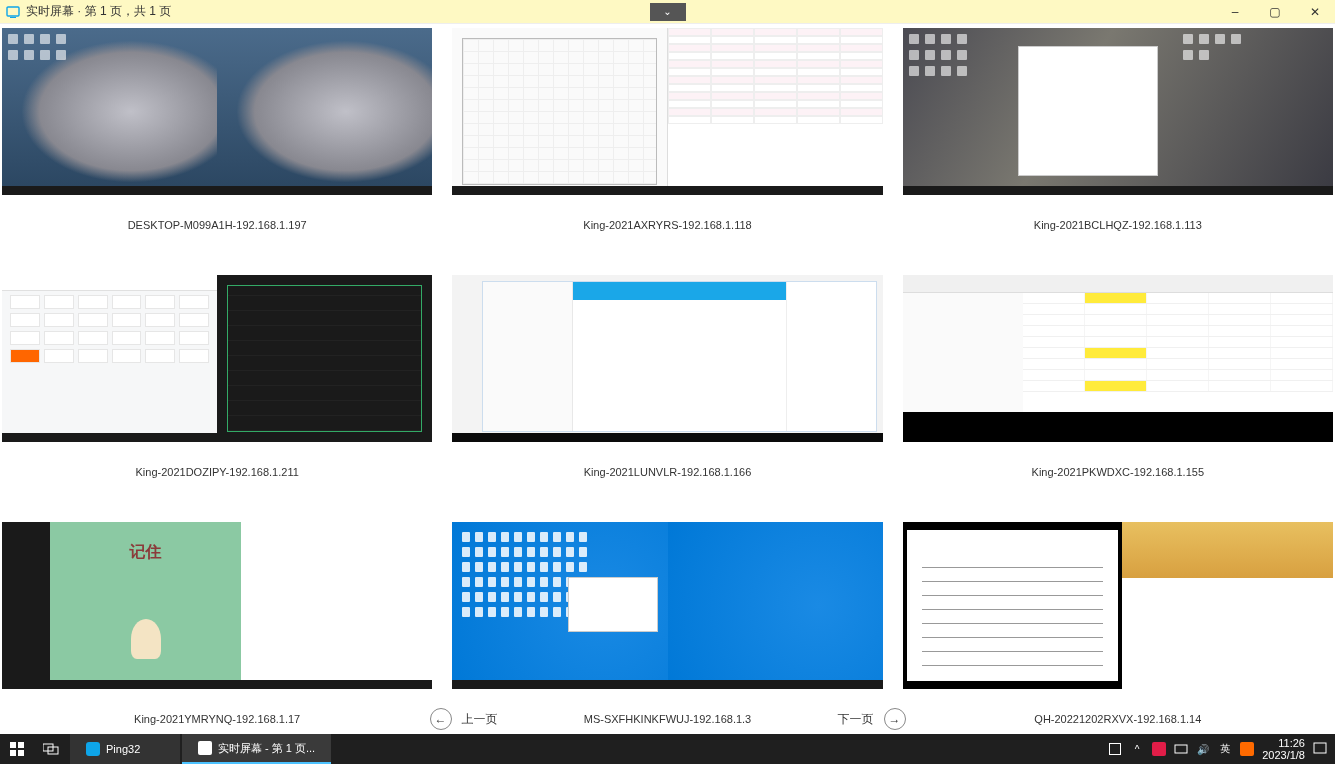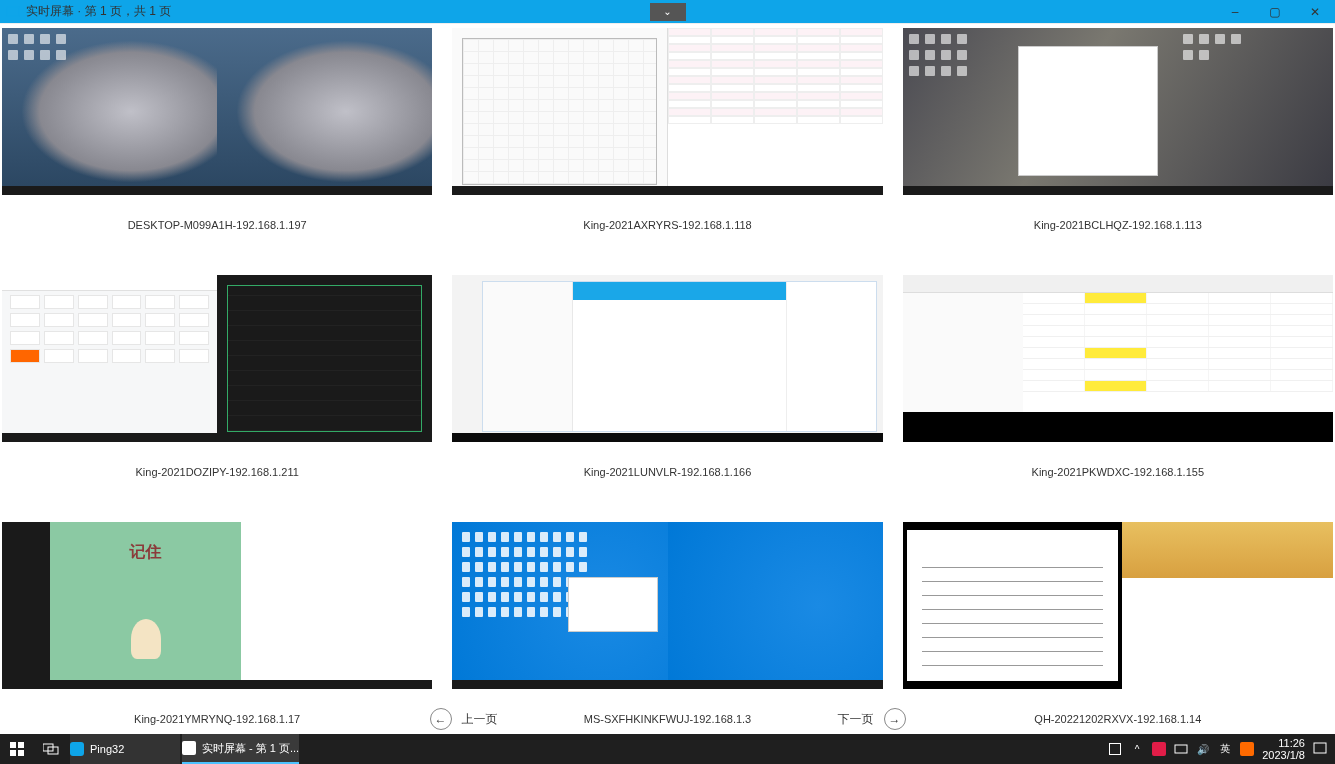--- a/index.html
+++ b/index.html
@@ -8,21 +8,21 @@
   background: #fff;
   width: 1335px;
   height: 764px;
   overflow: hidden;
   font-size: 12px;
 }
 .titlebar {
   height: 24px;
   display: flex;
   align-items: center;
-  background: #0ea5e9;
+  background: #fef9c3;
   position: relative;
   border-bottom: 1px solid #eee;
 }
 .titlebar .app-icon {
   width: 14px; height: 14px;
   margin: 0 6px;
   display: inline-block;
 }
 .titlebar .title { font-size: 12px; color: #333; }
 .titlebar .dropdown-btn {
@@ -113,21 +113,21 @@
   right: 0;
   height: 30px;
   background: #1f1f1f;
   color: #fff;
   display: flex;
   align-items: center;
   font-size: 11px;
 }
 .os-taskbar .start { width: 34px; display:flex; align-items:center; justify-content:center; }
 .os-taskbar .task-btn {
-  height: 30px; padding: 0 0; display:flex; align-items:center; gap:6px;
+  height: 30px; padding: 0 16px; display:flex; align-items:center; gap:6px;
   background: #333; margin-left: 2px; min-width: 110px;
 }
 .os-taskbar .task-btn.active { border-bottom: 2px solid #4cc2ff; background:#3a3a3a; }
 .os-taskbar .tray { margin-left: auto; display:flex; align-items:center; gap:8px; padding-right:8px;}
 .tray-icon { width:14px; height:14px; display:flex; align-items:center; justify-content:center; font-size:10px;}
 .clock { text-align: right; line-height: 1.1; }
 .sq { width:14px; height:14px; border-radius:2px; }
 
 
 .t1 { background: linear-gradient(#385a7a, #2a4560); display:flex; }

